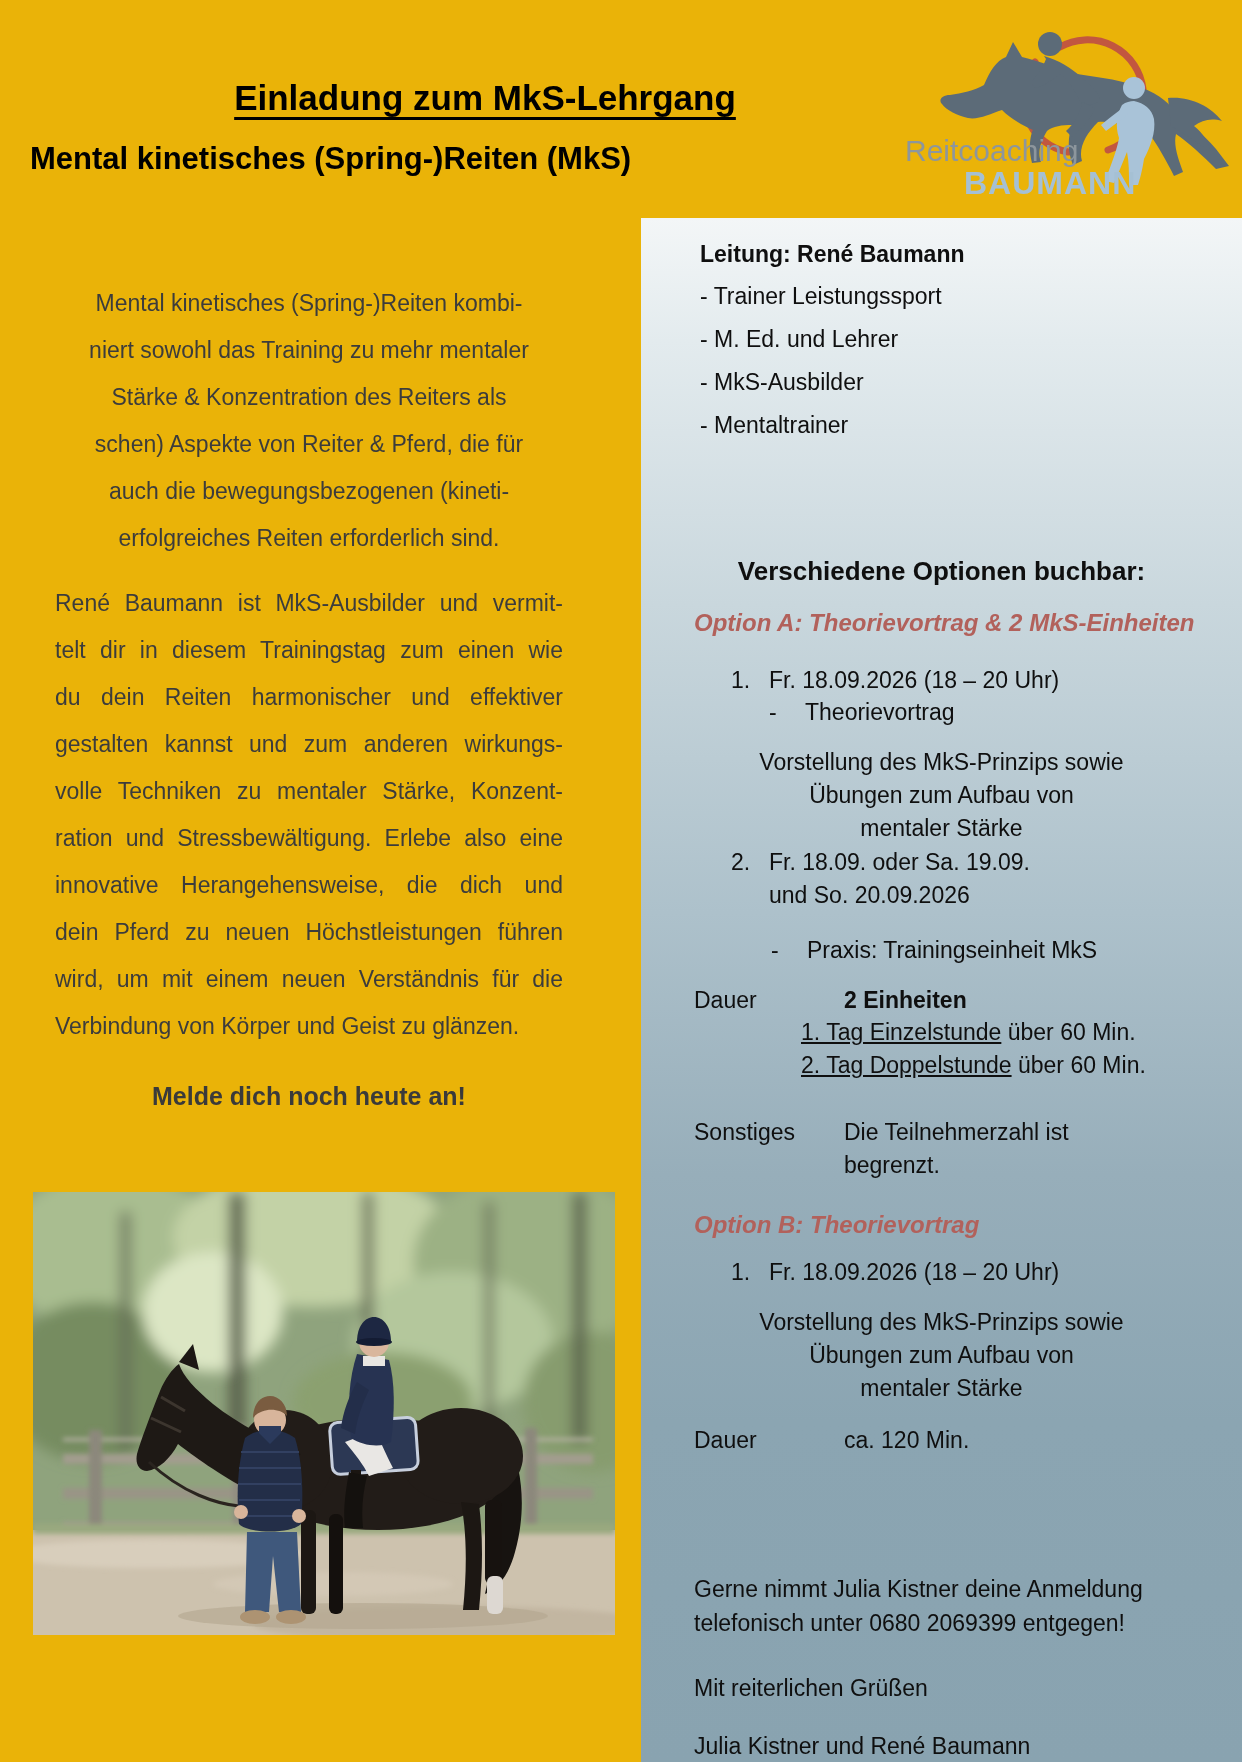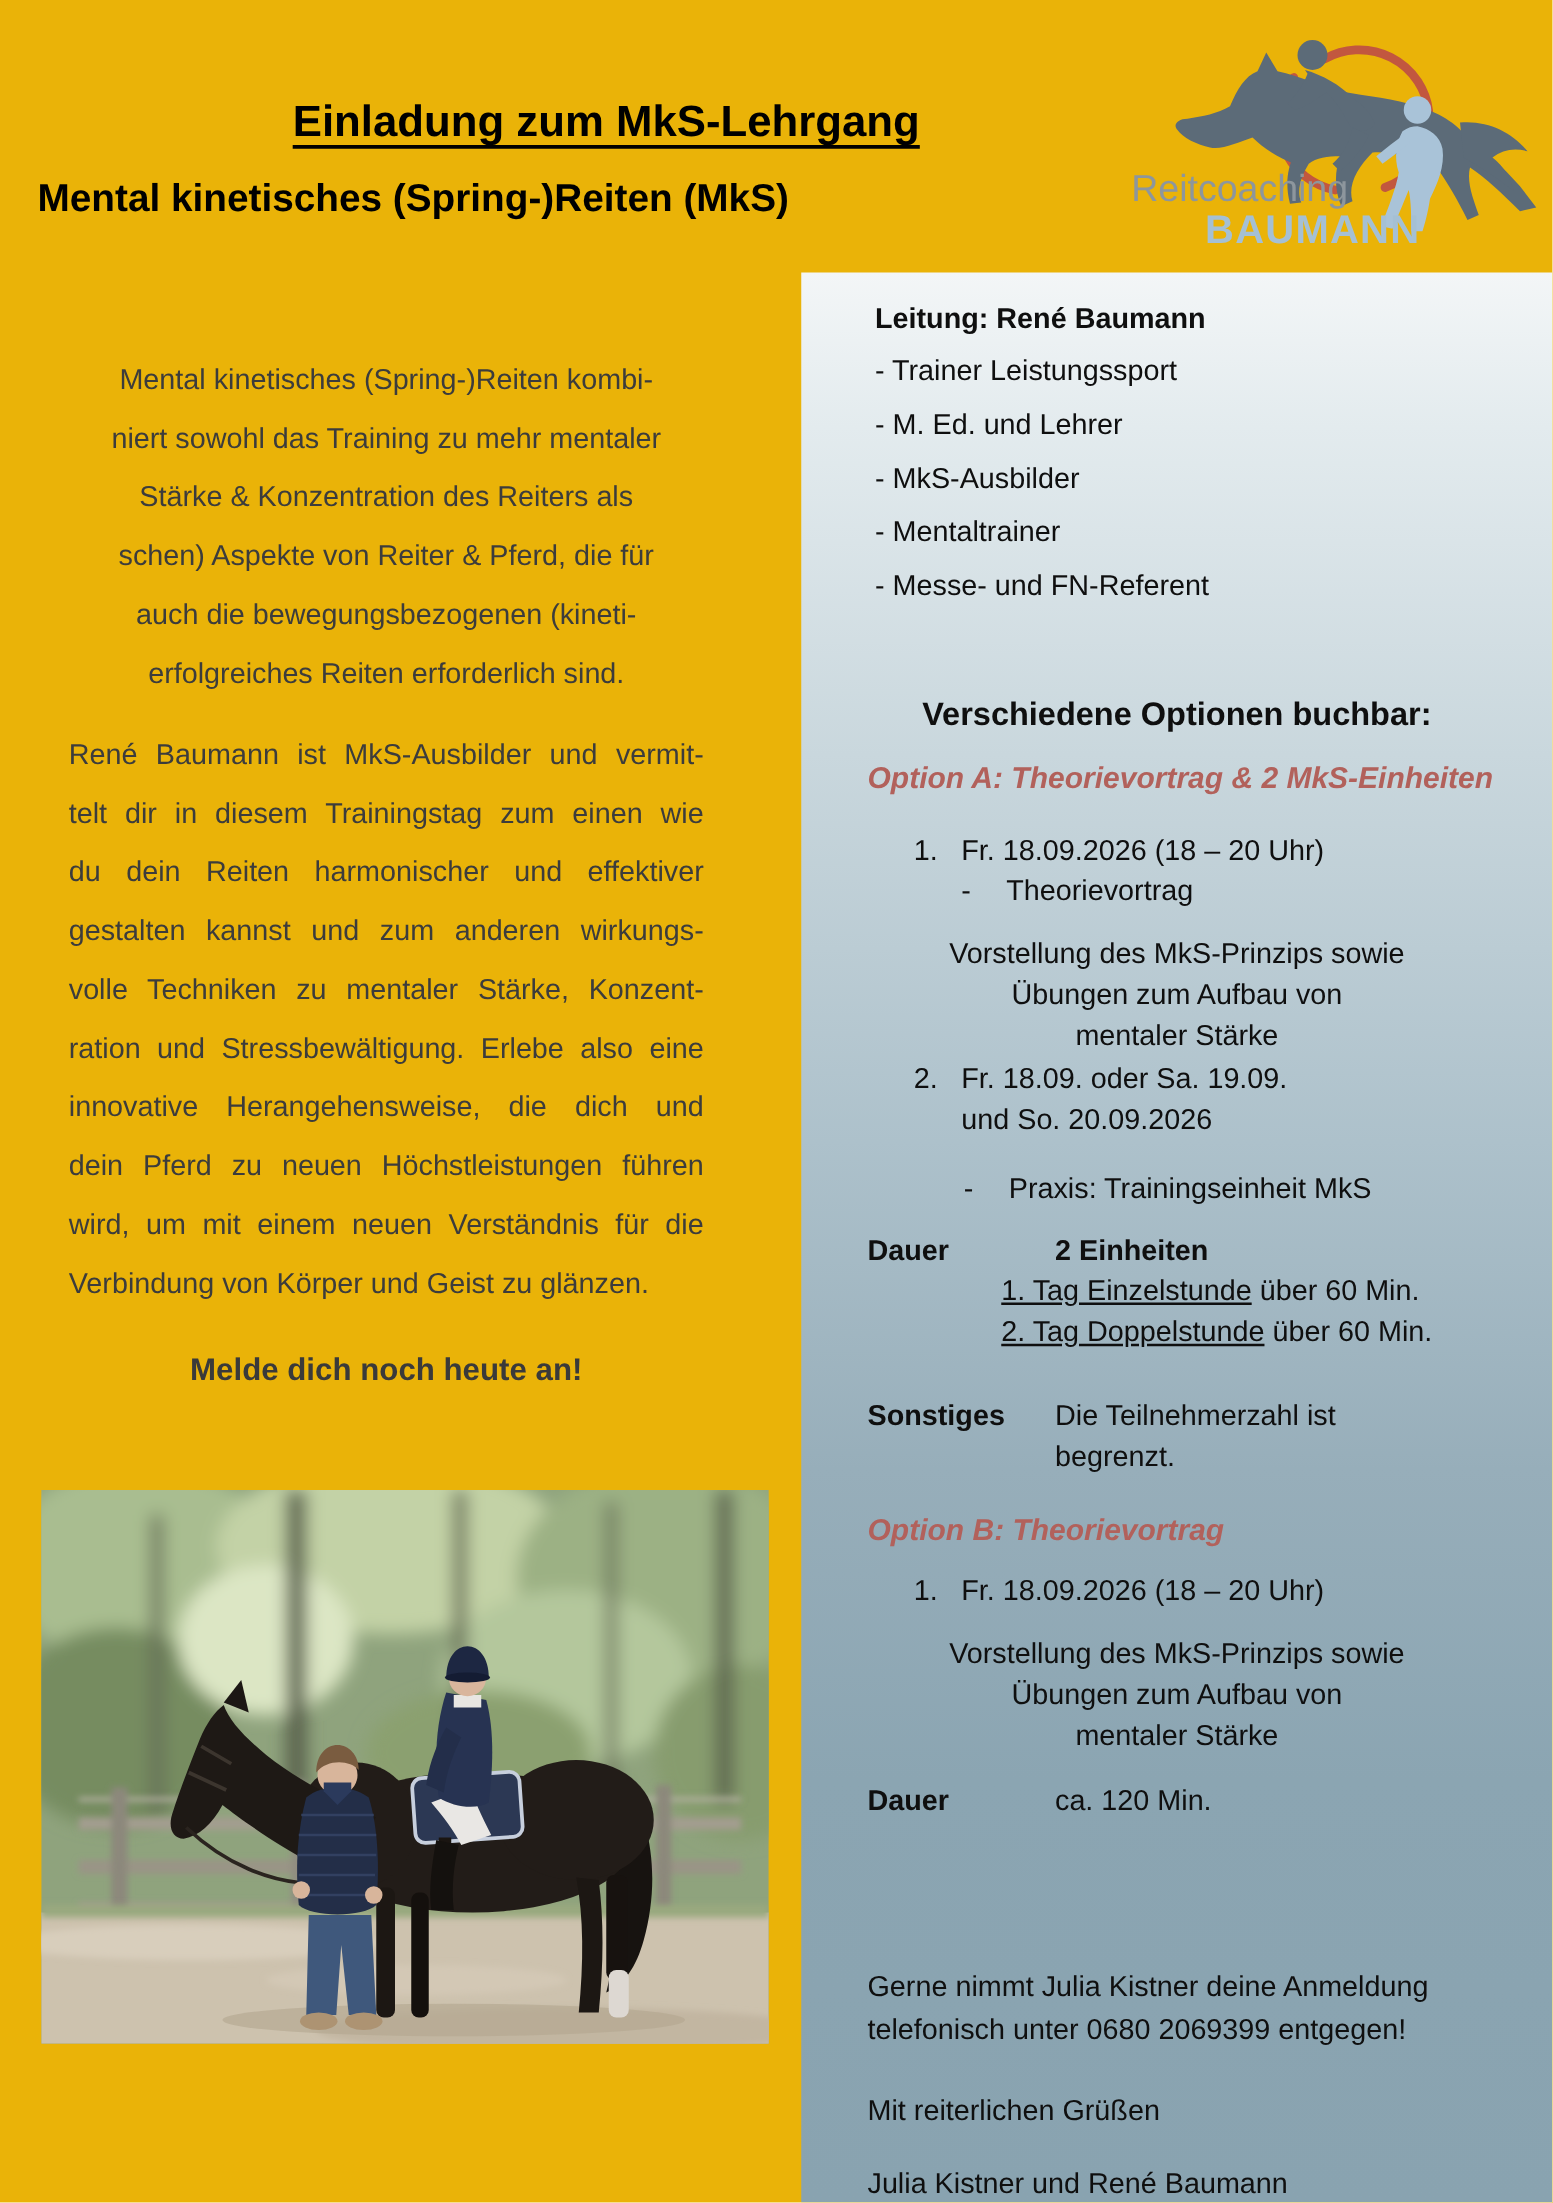--- a/index.html
+++ b/index.html
@@ -40,21 +40,21 @@
   .opt-h{left:53px;font-weight:bold;font-style:italic;font-size:24px;color:#b2615b;line-height:33px;}
   .optA-h{top:388px;} .optB-h{top:990px;}
   .row{display:flex;line-height:33px;}
   .num{width:38px;flex:0 0 38px;}
   .dash{width:36px;flex:0 0 36px;}
   .itemA1{left:90px;top:446px;} .subA1{left:128px;top:478px;}
   .descA{top:528px;} .descB{top:1088px;}
   .desc{left:40px;width:521px;text-align:center;}
   .itemA2{left:90px;top:628px;}
   .praxis{left:130px;top:716px;}
-  .label{left:53px;font-weight:bold;line-height:33px;}
+  .label{left:53px;font-weight:normal;line-height:33px;}
   .value{left:203px;line-height:33px;}
   .dauerA-l{top:766px;} .dauerA-v{top:766px;font-weight:bold;}
   .dauer-det{left:160px;top:798px;}
   .sonst-l{top:898px;} .sonst-v{top:898px;}
   .dauerB-l{top:1206px;} .dauerB-v{top:1206px;}
   .contact{left:53px;top:1354px;width:520px;}
   .contact .ln{line-height:34px;white-space:nowrap;}
   .closing{left:53px;top:1454px;line-height:33px;}
   .signature{left:53px;top:1512px;line-height:33px;}
 </style>
@@ -205,21 +205,20 @@
     </svg>
   </div>
 
   <div class="panel">
     <div class="leitung-h">Leitung: René Baumann</div>
     <div class="quals">
         <div class="ln">- Trainer Leistungssport</div>
         <div class="ln">- M. Ed. und Lehrer</div>
         <div class="ln">- MkS-Ausbilder</div>
         <div class="ln">- Mentaltrainer</div>
-        <div class="ln">- Messe- und FN-Referent</div>
       </div>
 
     <div class="opts-h">Verschiedene Optionen buchbar:</div>
 
     <div class="opt-h optA-h">Option A: Theorievortrag &amp; 2 MkS-Einheiten</div>
     <div class="row itemA1">
       <span class="num">1.</span>
       <span>Fr. 18.09.2026 (18 – 20 Uhr)</span>
     </div>
     <div class="row subA1">

